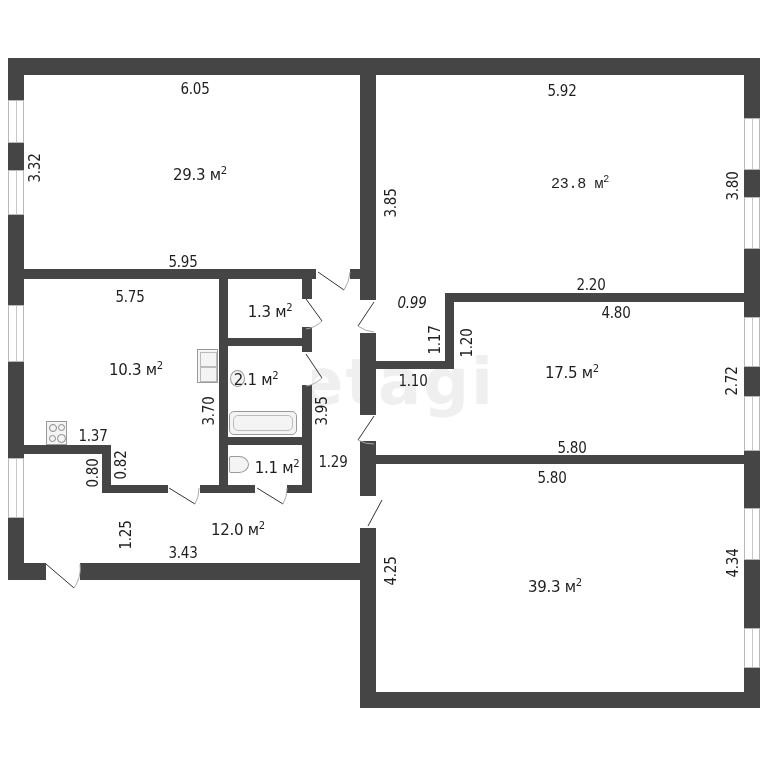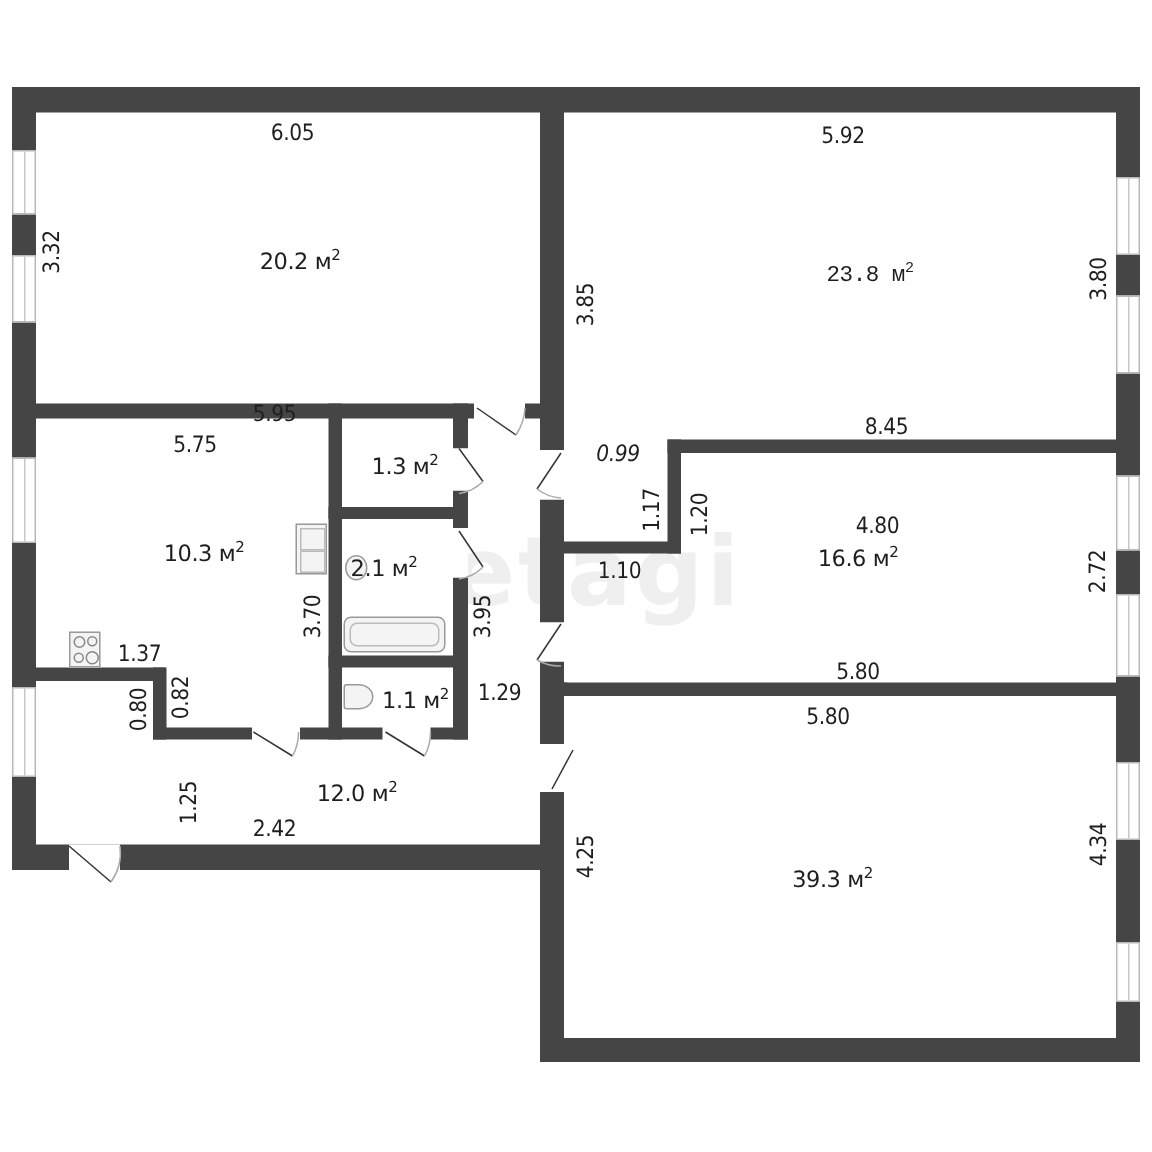--- a/index.html
+++ b/index.html
@@ -147,51 +147,51 @@
   </div>
 
   <div class="fixture" style="left:230px; top:370px; width:15px; height:17px; border-radius:50%;"></div>
 
   <div class="fixture" style="left:229px; top:411px; width:68px; height:24px; border-radius:5px;">
     <div style="position:absolute;left:3px;top:3px;right:3px;bottom:3px;border:1px solid #bbb;border-radius:5px;"></div>
   </div>
 
   <div class="fixture" style="left:229px; top:456px; width:20px; height:17px; border-radius:2px 50% 50% 2px;"></div>
 
-  <div class="area" style="left:200px; top:174px;"><span>20.2</span> <span>м</span><sup>2</sup></div>
+  <div class="area" style="left:200px; top:174px;"><span>29.3</span> <span>м</span><sup>2</sup></div>
   <div class="area" style="left:580px; top:183px;font-family:Liberation Mono, monospace;"><span>23.8</span> <span>м</span><sup>2</sup></div>
   <div class="area" style="left:136px; top:369px;"><span>10.3</span> <span>м</span><sup>2</sup></div>
   <div class="area" style="left:270px; top:311px;"><span>1.3</span> <span>м</span><sup>2</sup></div>
   <div class="area" style="left:256px; top:379px;"><span>2.1</span> <span>м</span><sup>2</sup></div>
   <div class="area" style="left:277px; top:467px;"><span>1.1</span> <span>м</span><sup>2</sup></div>
   <div class="area" style="left:238px; top:529px;"><span>12.0</span> <span>м</span><sup>2</sup></div>
-  <div class="area" style="left:572px; top:372px;"><span>16.6</span> <span>м</span><sup>2</sup></div>
+  <div class="area" style="left:572px; top:372px;"><span>17.5</span> <span>м</span><sup>2</sup></div>
   <div class="area" style="left:555px; top:586px;"><span>39.3</span> <span>м</span><sup>2</sup></div>
 
   <div class="label" style="left:195px; top:89px;">6.05</div>
-  <div class="label" style="left:183px; top:262px;margin-top:14px;">5.95</div>
+  <div class="label" style="left:183px; top:262px;">5.95</div>
   <div class="label rot" style="left:35px; top:168px;">3.32</div>
 
   <div class="label" style="left:562px; top:91px;">5.92</div>
-  <div class="label" style="left:591px; top:285px;">8.45</div>
+  <div class="label" style="left:591px; top:285px;">2.20</div>
   <div class="label rot" style="left:391px; top:203px;">3.85</div>
   <div class="label rot" style="left:733px; top:186px;">3.80</div>
 
   <div class="label" style="left:130px; top:297px;">5.75</div>
   <div class="label rot" style="left:209px; top:411px;">3.70</div>
   <div class="label" style="left:93px; top:436px;">1.37</div>
   <div class="label rot" style="left:93px; top:473px;">0.80</div>
   <div class="label rot" style="left:121px; top:465px;">0.82</div>
 
   <div class="label rot" style="left:126px; top:535px;">1.25</div>
-  <div class="label" style="left:183px; top:553px;">2.42</div>
+  <div class="label" style="left:183px; top:553px;">3.43</div>
   <div class="label rot" style="left:322px; top:411px;">3.95</div>
   <div class="label" style="left:333px; top:462px;">1.29</div>
 
-  <div class="label" style="left:585px; top:313px;margin-top:38px;">4.80</div>
+  <div class="label" style="left:616px; top:313px;">4.80</div>
   <div class="label" style="left:572px; top:448px;">5.80</div>
   <div class="label rot" style="left:732px; top:381px;">2.72</div>
   <div class="label" style="left:412px; top:303px;font-style:italic;">0.99</div>
   <div class="label rot" style="left:435px; top:340px;">1.17</div>
   <div class="label rot" style="left:467px; top:343px;">1.20</div>
   <div class="label" style="left:413px; top:381px;">1.10</div>
 
   <div class="label" style="left:552px; top:478px;">5.80</div>
   <div class="label rot" style="left:391px; top:571px;">4.25</div>
   <div class="label rot" style="left:733px; top:563px;">4.34</div>

